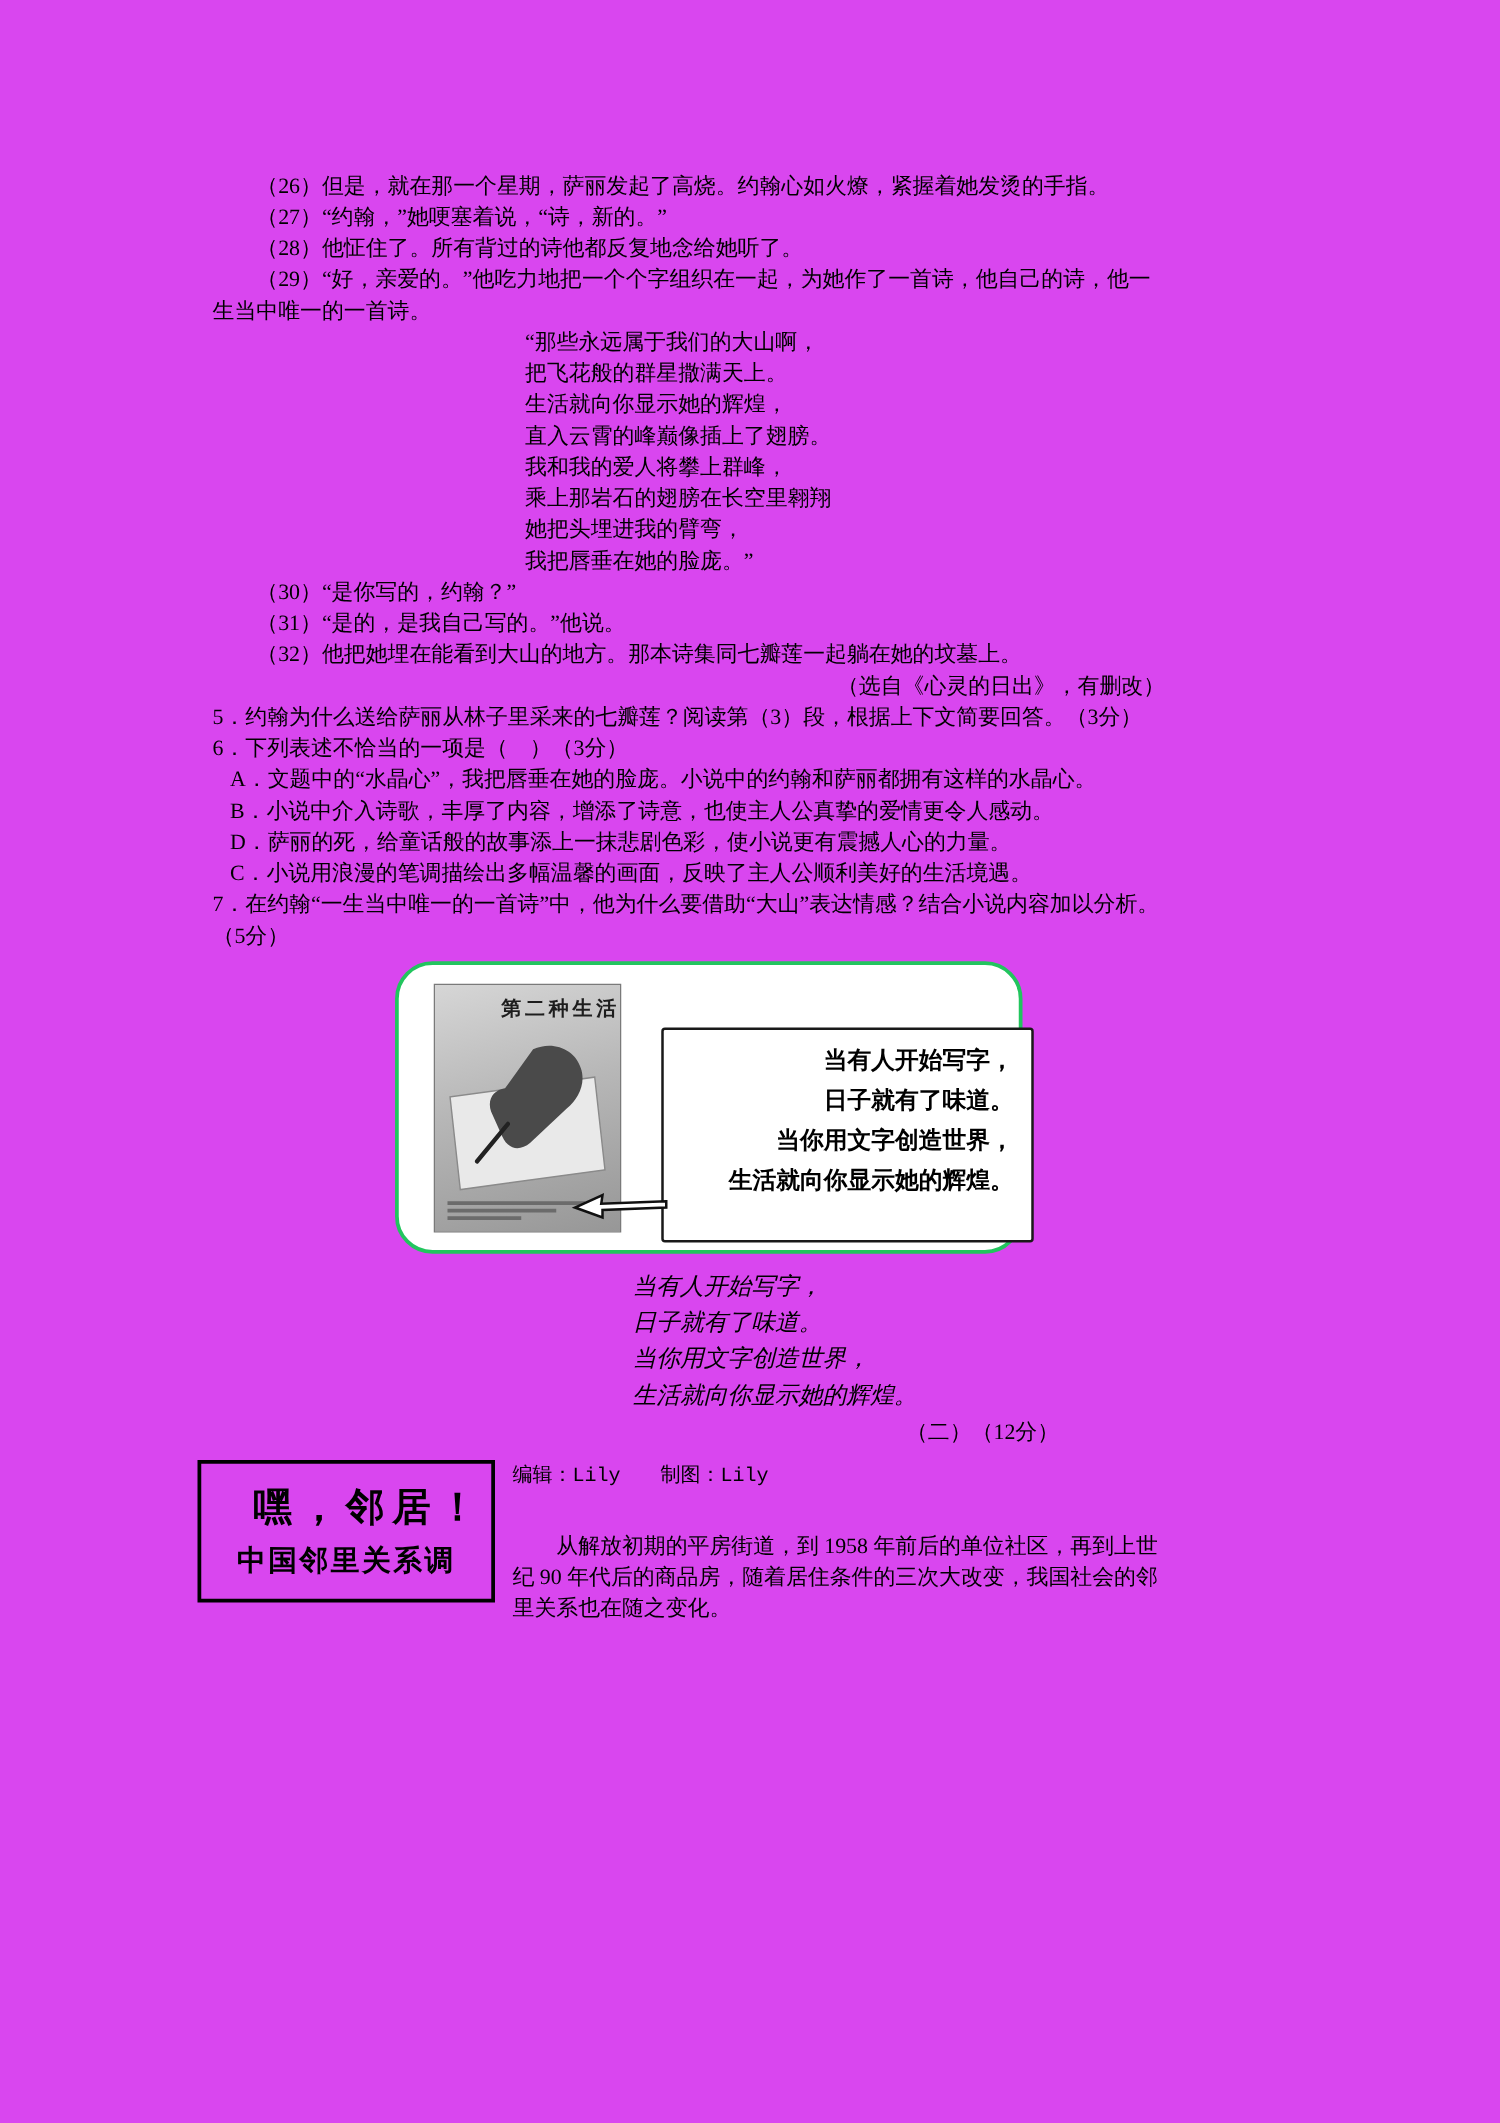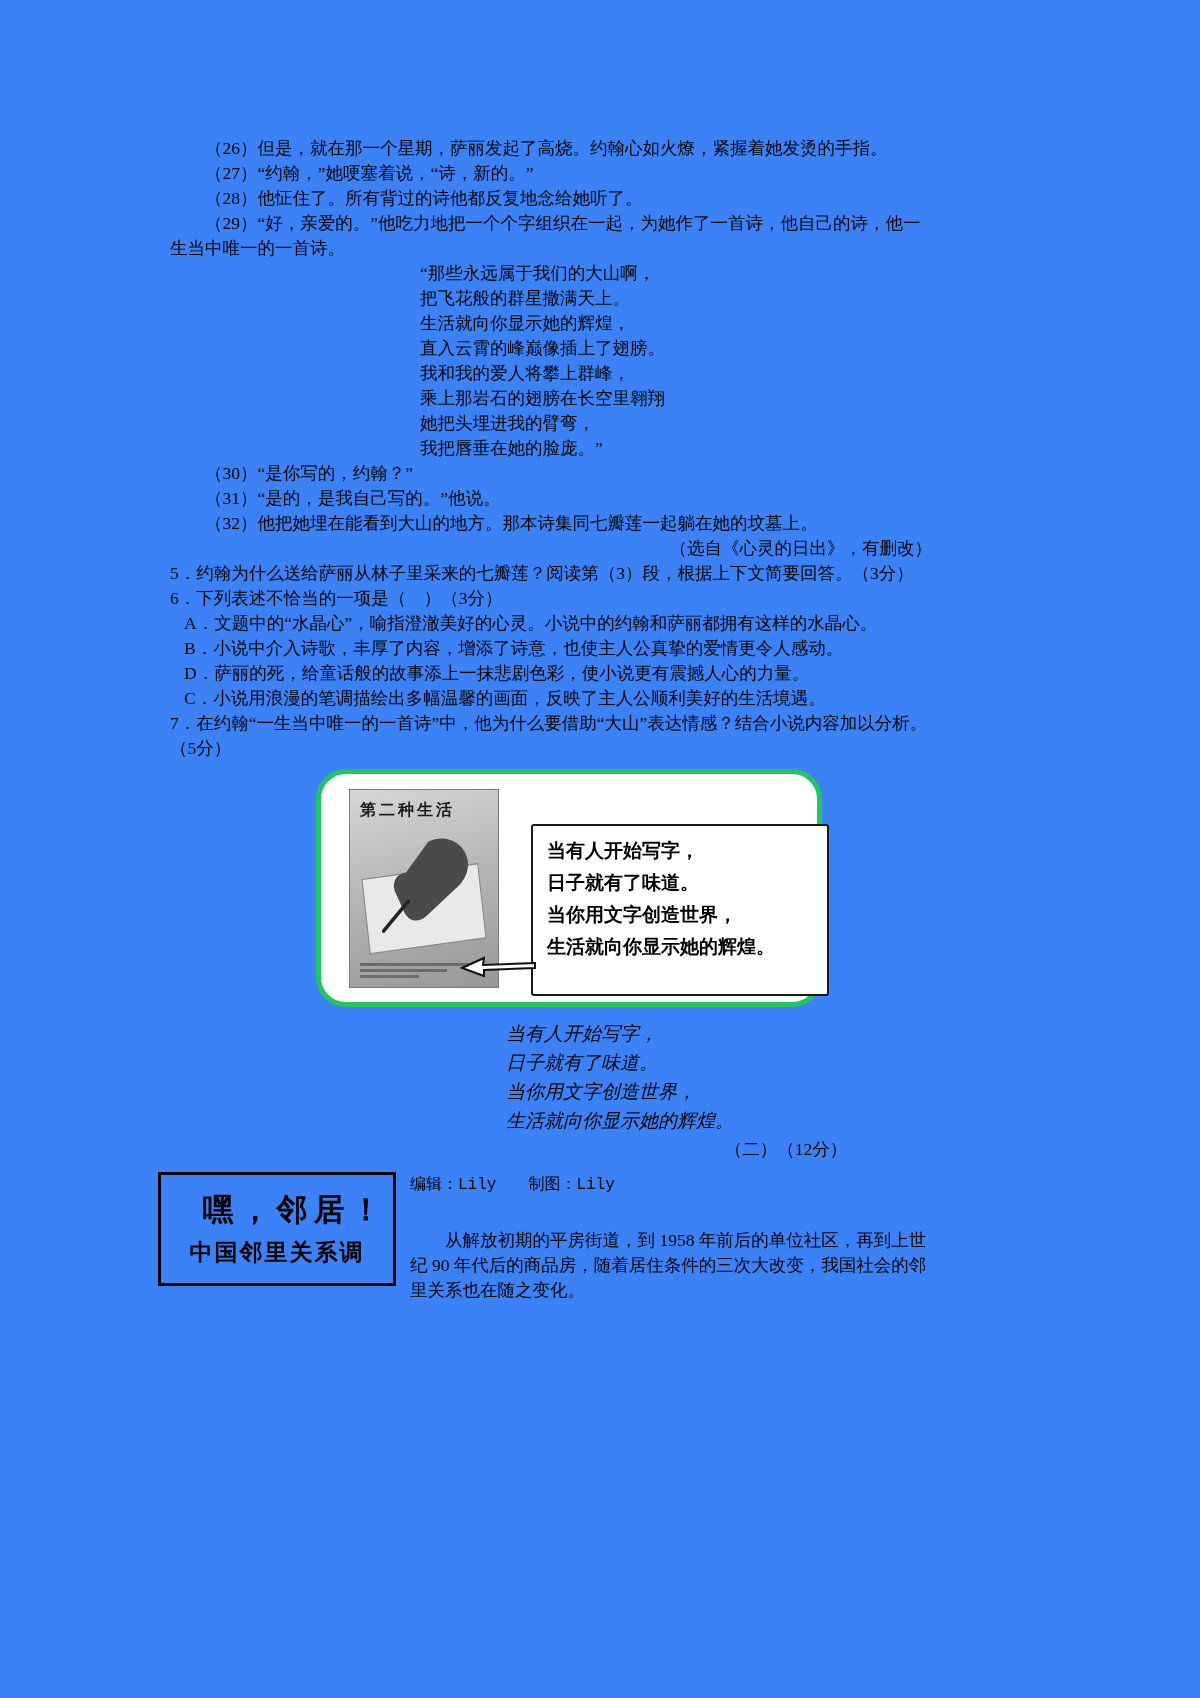--- a/index.html
+++ b/index.html
@@ -1,27 +1,27 @@
 <!DOCTYPE html>
 <html><head>
 <meta charset="utf-8">
 <style>
   html,body{margin:0;padding:0;}
   body{background:#ffffff;}
-  .page{position:relative;width:1200px;height:1698px;background:#3b82f6;color:#000;
+  .page{position:relative;width:1200px;height:1698px;background:#d946ef;color:#000;
         font-family:"Liberation Serif","DejaVu Serif",serif;overflow:hidden;}
   .content{position:absolute;left:170px;top:136px;width:766px;font-size:17.5px;line-height:25px;}
   p{margin:0;}
   .indent{text-indent:2em;}
   .poem{margin-left:250px;}
   .attribution{text-align:right;padding-right:4px;}
   .option{padding-left:14px;}
 
   .figure{position:relative;width:496px;height:228px;margin:8px 0 0 146px;
-          border:5px solid #22c55e;border-radius:30px;background:#fff;}
+          border:3px solid #22c55e;border-radius:30px;background:#fff;text-align:right;}
   .book-cover{position:absolute;left:28px;top:15px;width:148px;height:197px;
               background:linear-gradient(165deg,#d6d6d6 0%,#b7b7b7 45%,#979797 100%);
               border:1px solid #7a7a7a;display:flex;flex-direction:column;}
   .book-cover-title{font-weight:bold;font-size:16px;letter-spacing:3px;color:#1d1d1d;
                     padding:7px 0 2px 10px;font-family:"Liberation Sans","DejaVu Sans",sans-serif;}
   .cover-art{flex:1;width:100%;}
   .cover-caption{padding:2px 10px 9px;display:flex;flex-direction:column;gap:3px;}
   .cap-bar{display:block;height:3px;background:#6b6b6b;}
   .cap-bar.w1{width:86%;}
   .cap-bar.w2{width:68%;}
@@ -67,21 +67,21 @@
       <p>我把唇垂在她的脸庞。”</p>
     </div>
 
     <p class="indent">（30）“是你写的，约翰？”</p>
     <p class="indent">（31）“是的，是我自己写的。”他说。</p>
     <p class="indent">（32）他把她埋在能看到大山的地方。那本诗集同七瓣莲一起躺在她的坟墓上。</p>
     <p class="attribution">（选自《心灵的日出》，有删改）</p>
 
     <p>5．约翰为什么送给萨丽从林子里采来的七瓣莲？阅读第（3）段，根据上下文简要回答。（3分）</p>
     <p>6．下列表述不恰当的一项是（　）（3分）</p>
-    <p class="option">A．文题中的“水晶心”，喻指澄澈美好的心灵。小说中的约翰和萨丽都拥有这样的水晶心。</p>
+    <p class="option">A．文题中的“水晶心”，我把唇垂在她的脸庞。小说中的约翰和萨丽都拥有这样的水晶心。</p>
     <p class="option">B．小说中介入诗歌，丰厚了内容，增添了诗意，也使主人公真挚的爱情更令人感动。</p>
     <p class="option">D．萨丽的死，给童话般的故事添上一抹悲剧色彩，使小说更有震撼人心的力量。</p>
     <p class="option">C．小说用浪漫的笔调描绘出多幅温馨的画面，反映了主人公顺利美好的生活境遇。</p>
     <p>7．在约翰“一生当中唯一的一首诗”中，他为什么要借助“大山”表达情感？结合小说内容加以分析。（5分）</p>
 
     <figure class="figure">
       <div class="book-cover">
         <div class="book-cover-title">第二种生活</div>
         <svg class="cover-art" viewBox="0 0 132 110" preserveAspectRatio="none">
           <rect x="14" y="38" width="104" height="60" fill="#e9e9e9" stroke="#8a8a8a" transform="rotate(-7 66 68)"></rect>

